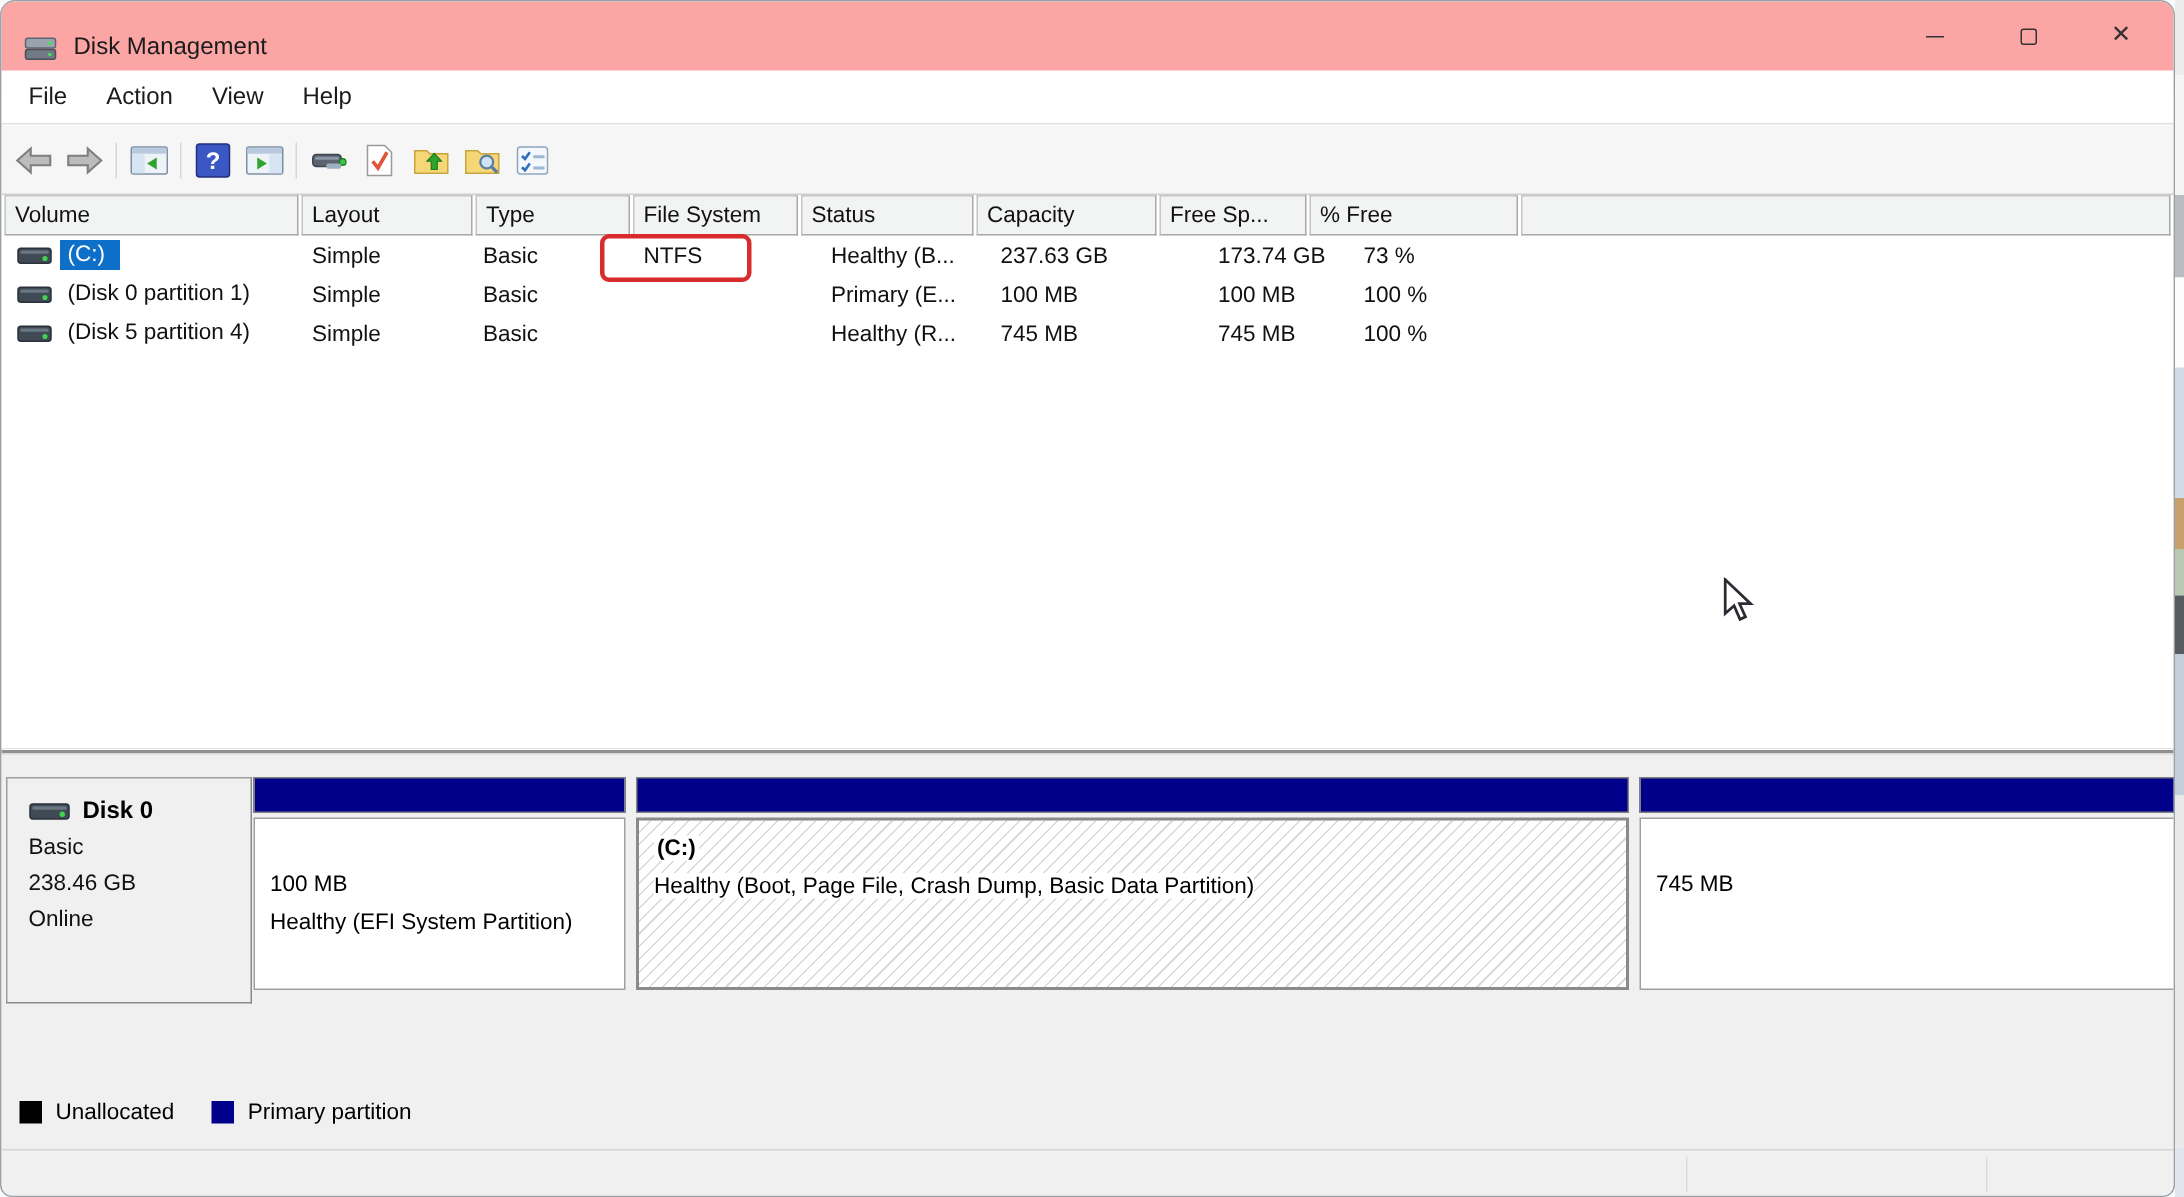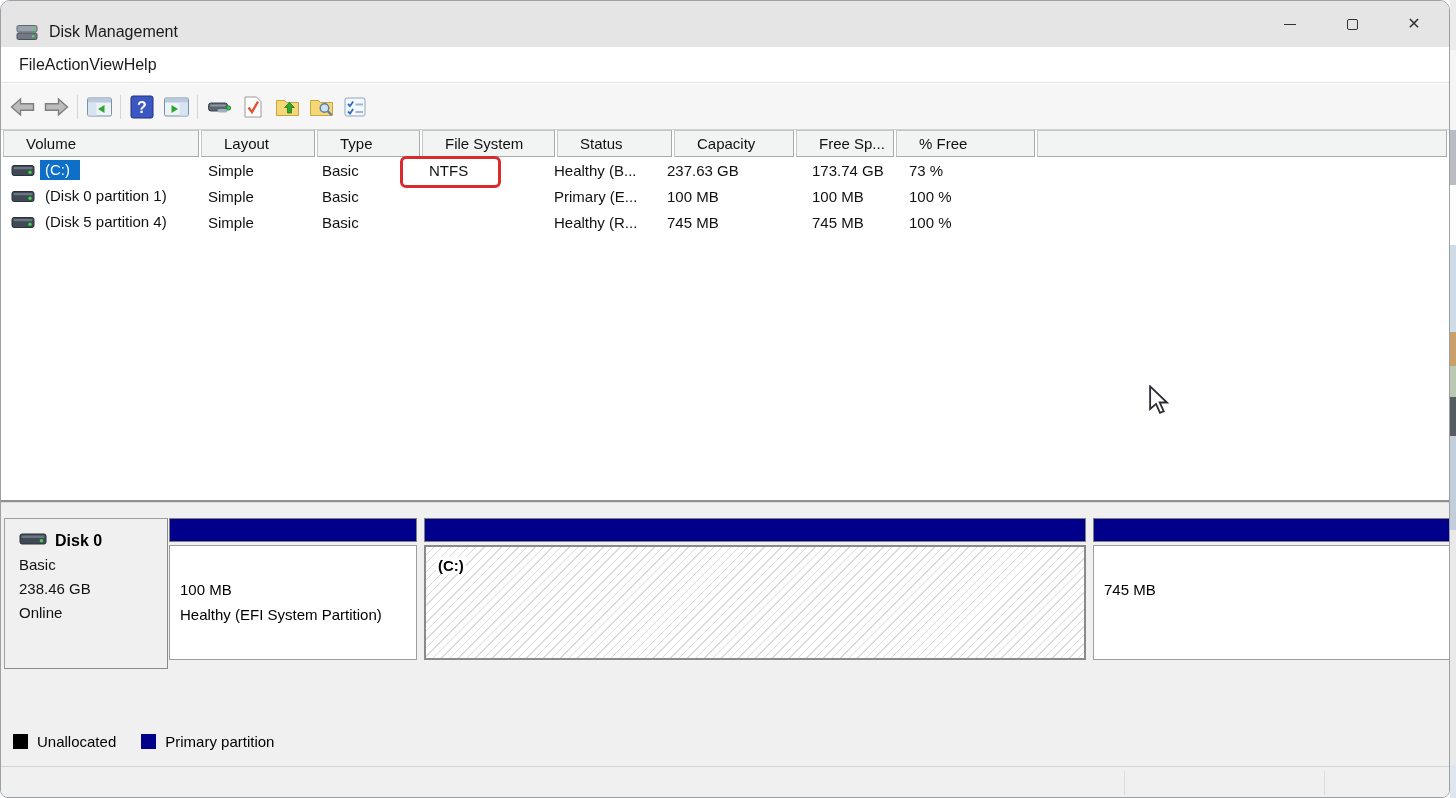--- a/index.html
+++ b/index.html
@@ -3,43 +3,43 @@
 <meta charset="utf-8">
 <style>
   * { margin:0; padding:0; box-sizing:border-box; }
   html,body { width:1456px; height:798px; background:#fafafa; font-family:"Liberation Sans", sans-serif; overflow:hidden; }
   #stage { position:relative; width:1456px; height:798px; }
 
   
   #window { position:absolute; left:0; top:0; width:1450px; height:798px; background:#ffffff;
             border:1px solid #9aa0a6; border-radius:10px 10px 8px 8px; overflow:hidden; }
 
-  .titlebar { position:absolute; left:0; top:0; width:100%; height:62px; background:#e5e5e5; display:flex; align-items:center; }
+  .titlebar { position:absolute; left:0; top:0; width:100%; height:62px; background:#fca5a5; display:flex; align-items:center; }
   .titlebar .app-icon { margin-left:15px; display:flex; }
   .titlebar .title { margin-left:11px; font-size:16px; color:#1b1b1b; }
   .win-controls { position:absolute; right:4px; top:0; height:46px; display:flex; }
   .win-btn { width:62px; height:46px; display:flex; align-items:center; justify-content:center; color:#222; }
   .glyph-min { width:12px; height:0; border-top:1.4px solid #333; display:block; }
   .glyph-max { width:11px; height:11px; border:1.4px solid #333; border-radius:2px; display:block; }
   .glyph-close { font-size:16px; line-height:1; color:#333; }
 
   .menubar { position:absolute; left:0; top:46px; width:100%; height:36px; background:#ffffff; border-bottom:1px solid #e0e0e0;
-             display:flex; align-items:center; padding-left:18px; }
+             display:flex; align-items:center; padding-left:18px; gap:26px; }
   .menu-item { font-size:16px; color:#1b1b1b; }
 
   .toolbar { position:absolute; left:0; top:83px; width:100%; height:46px; background:#f6f6f6; border-bottom:1px solid #cfcfcf;
              display:flex; align-items:center; }
   .tb-btn { display:flex; align-items:center; justify-content:center; width:34px; height:34px; }
   .tb-sep { width:1px; height:24px; background:#d6d6d6; margin:0 4px; }
 
   
   .list-pane { position:absolute; left:0; top:129px; width:100%; height:369px; background:#ffffff; }
   .list-header { position:absolute; left:2px; top:0; right:2px; height:27px; display:flex; }
   .hcell { background:#f2f3f3; border:1px solid #a9a9a9; border-left-color:#c6c6c6; border-top-color:#c6c6c6;
-           margin-right:2px; font-size:15px; color:#111; display:flex; align-items:center; padding-left:22px; }
+           margin-right:2px; font-size:15px; color:#111; display:flex; align-items:center; padding-left:6px; }
   .hcell.fill { flex:1; margin-right:0; }
   .list-rows { position:absolute; left:2px; top:27px; right:2px; }
   .lrow { height:26px; display:flex; align-items:center; font-size:15px; color:#111; }
   .c-vol  { width:196px; display:flex; align-items:center; padding-left:8px; }
   .c-lay  { width:114px; padding-left:9px; }
   .c-typ  { width:103px; padding-left:9px; }
   .c-fs   { width:127px; padding-left:13px; }
   .c-sta  { width:115px; padding-left:11px; }
   .c-cap  { width:143px; padding-left:9px; }
   .c-fre  { width:98px;  padding-left:11px; }
@@ -51,21 +51,21 @@
                     border:3px solid #d92b2b; border-radius:6px; pointer-events:none; }
 
   
   .splitter { position:absolute; left:0; top:498px; width:100%; height:4px; background:#8f8f8f;
               border-top:1px solid #ffffff; border-bottom:1px solid #d9d9d9; }
 
   
   .graphic-pane { position:absolute; left:0; top:502px; width:100%; height:263px; background:#f0f0f0; }
   .disk-info { position:absolute; left:3px; top:15px; width:164px; height:151px; background:#f0f0f0;
                border:1px solid #9e9e9e; border-right-color:#8a8a8a; border-bottom-color:#8a8a8a; padding:13px 0 0 14px; }
-  .disk-title-row { display:flex; gap:8px; margin-bottom:3px; }
+  .disk-title-row { display:flex; align-items:center; gap:8px; margin-bottom:3px; }
   .disk-title { font-size:16px; font-weight:bold; color:#000; }
   .disk-line { font-size:15px; color:#111; line-height:24px; }
 
   .partitions { position:absolute; left:168px; top:15px; height:146px; }
   .partition { position:absolute; top:0; }
   .pbar { height:24px; background:#00008b; border:1px solid #7f7f7f; margin-bottom:3px; }
   .pbody { height:115px; background:#ffffff; border:1px solid #9e9e9e; padding:6px 0 0 10px; overflow:hidden; }
   .pbody.hatched { border:2px solid #8a8a8a;
       background:repeating-linear-gradient(135deg,#ffffff 0px,#ffffff 5px,#dadada 5px,#dadada 6px); }
   .pline { font-size:15px; line-height:25px; color:#000; white-space:nowrap; }
@@ -197,21 +197,21 @@
           <rect x="12.5" y="15" width="7.5" height="2" fill="#9db8d2"></rect>
         </svg>
       </div>
     </div>
 
     <div class="list-pane">
       <div class="list-header">
         <div class="hcell" style="width:196px">Volume</div>
         <div class="hcell" style="width:114px">Layout</div>
         <div class="hcell" style="width:103px">Type</div>
-        <div class="hcell" style="width:133px">File System</div>
+        <div class="hcell" style="width:110px">File System</div>
         <div class="hcell" style="width:115px">Status</div>
         <div class="hcell" style="width:120px">Capacity</div>
         <div class="hcell" style="width:98px">Free Sp...</div>
         <div class="hcell" style="width:139px">% Free</div>
         <div class="hcell fill"></div>
       </div>
 
       <div class="list-rows">
 
         <div class="lrow">
@@ -297,20 +297,21 @@
             <div class="pline pname"><span></span></div>
             <div class="pline"><span>100 MB</span></div>
             <div class="pline"><span>Healthy (EFI System Partition)</span></div>
           </div>
         </div>
 
         <div class="partition" style="left:255px; width:662px">
           <div class="pbar"></div>
           <div class="pbody hatched">
             <div class="pline pname"><span>(C:)</span></div>
+            <div class="pline"><span>Healthy (Boot, Page File, Crash Dump, Basic Data Partition)</span></div>
           </div>
         </div>
 
         <div class="partition" style="left:924px; width:357px">
           <div class="pbar"></div>
           <div class="pbody">
             <div class="pline pname"><span></span></div>
             <div class="pline"><span>745 MB</span></div>
           </div>
         </div>

